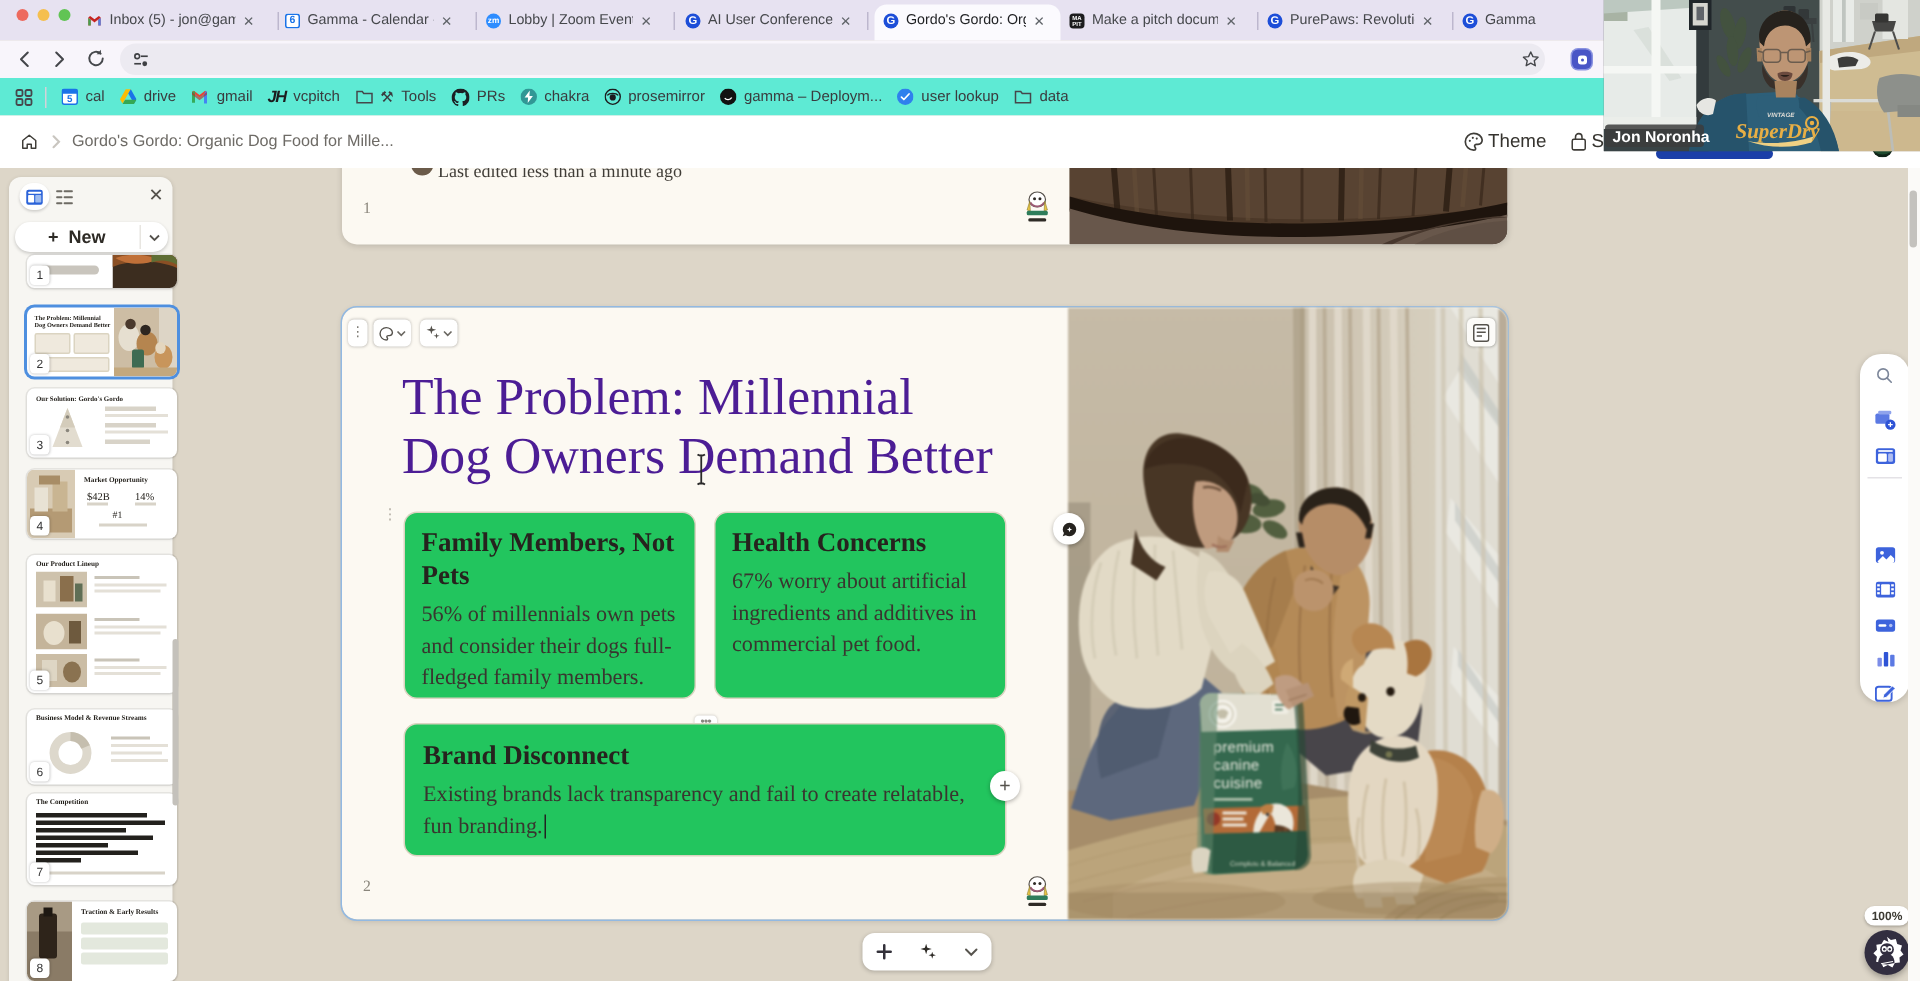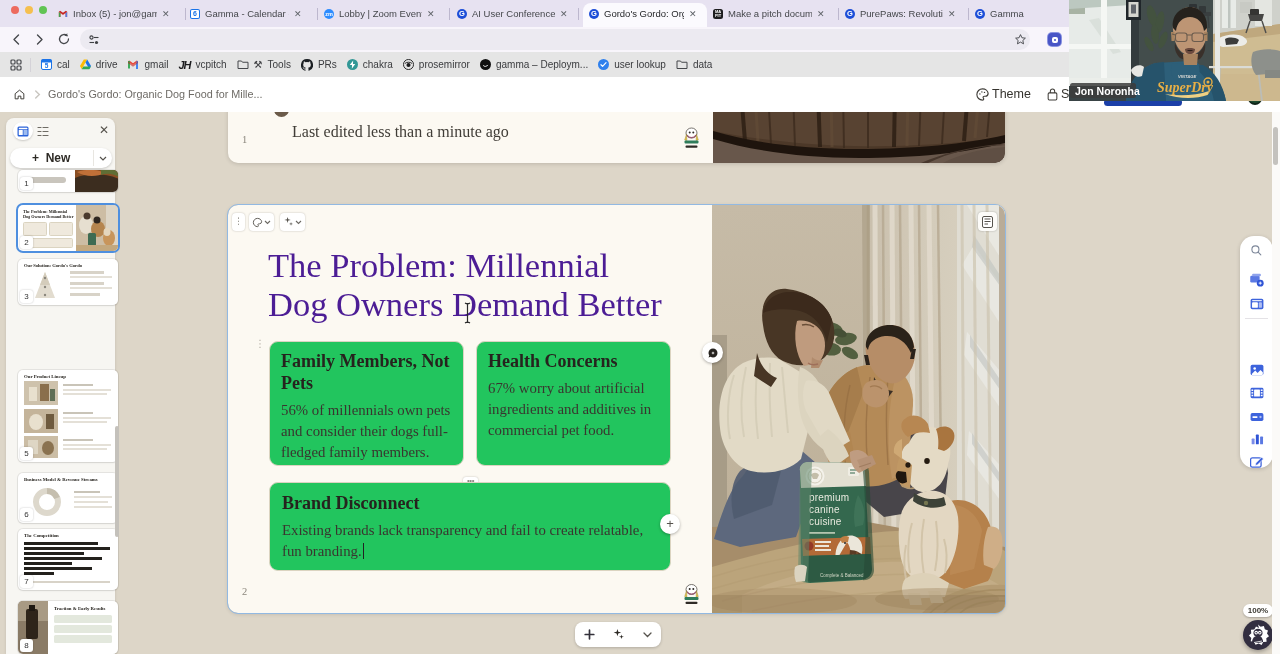--- a/index.html
+++ b/index.html
@@ -16,21 +16,21 @@
   .tabsep { top:8px; width:1px; height:12px; background:#BDB7CE; }
   .activetab { background:#FBFAFE; border-radius:8px 8px 0 0; }
   .fav { width:10px; height:10px; border-radius:50%; margin-right:5px; flex:0 0 auto; }
   .gfav { background:#1D4ED8; position:relative; }
   .gfav::after { content:"G"; position:absolute; left:0; top:0; width:10px; height:10px; color:#fff;
                  font-size:7.5px; font-weight:bold; text-align:center; line-height:10.5px; }
 
   #toolbar { left:0; top:27px; width:1280px; height:25px; background:#F8F5FB; }
   #omnibox { left:80px; top:29px; width:950px; height:21px; background:#ECEAF1; border-radius:11px;
              display:flex; align-items:center; font-size:11.5px; color:#28292c; }
-  #bookmarks { left:0; top:52px; width:1280px; height:25px; background:#e5e5e5; display:flex; align-items:center; }
+  #bookmarks { left:0; top:52px; width:1280px; height:25px; background:#5eead4; display:flex; align-items:center; }
   .bm { display:flex; align-items:center; font-size:10px; color:#3A3B3E; margin-right:10px; white-space:nowrap; }
   .bm .bi { margin-right:5px; display:inline-flex; }
 
   #crumbrow { left:0; top:77px; width:1280px; height:35px; background:#FFFFFF; }
   #crumbtitle { left:48px; top:88px; font-size:10.8px; color:#6E6B66; }
 
   
   #content { left:0; top:112px; width:1280px; height:542px; background:#DDD6C8; overflow:hidden; }
 
   
@@ -326,20 +326,37 @@
           <circle cx="21" cy="25" r="1.2" fill="#8A867C"></circle>
         </svg>
       <div class="abs" style="left:52px; top:12px; width:34px; height:2.5px; background:#D8D3C8;"></div>
       <div class="abs" style="left:52px; top:17px; width:42px; height:1.8px; background:#E4E0D7;"></div>
       <div class="abs" style="left:52px; top:23px; width:34px; height:2.5px; background:#D8D3C8;"></div>
       <div class="abs" style="left:52px; top:28px; width:42px; height:1.8px; background:#E4E0D7;"></div>
       <div class="abs" style="left:52px; top:34px; width:30px; height:2.5px; background:#D8D3C8;"></div>
       <span class="tnum">3</span>
     </div>
 
+    <div class="abs thumb" style="top:195px; height:46px;">
+      <svg class="abs" style="left:0; top:0;" width="32" height="46" viewBox="0 0 32 46">
+          <rect width="32" height="46" fill="#D8CBB4"></rect>
+          <rect x="2" y="26" width="28" height="16" fill="#B49A74"></rect>
+          <rect x="5" y="12" width="9" height="16" fill="#E8E2D4"></rect>
+          <rect x="17" y="8" width="10" height="20" fill="#C9B592"></rect>
+          <rect x="8" y="4" width="14" height="6" fill="#A88D66"></rect>
+        </svg>
+      <div class="abs serif" style="left:38px; top:5px; font-size:4.8px; color:#26231E; font-weight:bold;">Market Opportunity</div>
+      <div class="abs serif" style="left:40px; top:14px; font-size:7px; color:#26231E;">$42B</div>
+      <div class="abs serif" style="left:72px; top:14px; font-size:7px; color:#26231E;">14%</div>
+      <div class="abs" style="left:40px; top:22px; width:14px; height:1.5px; background:#D8D3C8;"></div>
+      <div class="abs" style="left:72px; top:22px; width:14px; height:1.5px; background:#D8D3C8;"></div>
+      <div class="abs serif" style="left:57px; top:27px; font-size:6.5px; color:#26231E;">#1</div>
+      <div class="abs" style="left:48px; top:36px; width:32px; height:1.5px; background:#D8D3C8;"></div>
+      <span class="tnum">4</span>
+    </div>
 
     <div class="abs thumb" style="top:252px; height:92px;">
       <div class="abs serif" style="left:6px; top:4px; font-size:4.8px; color:#26231E; font-weight:bold;">Our Product Lineup</div>
       <svg class="abs" style="left:6px; top:11px;" width="34" height="24" viewBox="0 0 34 24">
           <rect width="34" height="24" fill="#CEC2AC"></rect>
           <rect x="5" y="6" width="8" height="14" fill="#E8E0CE"></rect>
           <rect x="16" y="3" width="9" height="17" fill="#8A6F4C"></rect>
           <rect x="26" y="8" width="5" height="12" fill="#5F6E55"></rect>
         </svg>
       <div class="abs" style="left:45px; top:14px; width:30px; height:2.2px; background:#C9C4B8;"></div>
@@ -401,21 +418,21 @@
       <div class="abs" style="left:36px; top:14px; width:58px; height:8px; background:#E3E8DD; border-radius:1.5px;"></div>
       <div class="abs" style="left:36px; top:24px; width:58px; height:8px; background:#E3E8DD; border-radius:1.5px;"></div>
       <div class="abs" style="left:36px; top:34px; width:58px; height:8px; background:#E3E8DD; border-radius:1.5px;"></div>
       <span class="tnum">8</span>
     </div>
     <div class="abs" style="left:109px; top:308px; width:4px; height:111px; background:#C4C1BB; border-radius:2px;"></div>
   </div>
 
   <div class="abs slidecard" id="card1" style="top:-60px; height:111px; overflow:hidden;">
     <div class="abs" style="left:46px; top:50px; width:15px; height:15px; border-radius:50%; background:#6B5B4A;"></div>
-    <div class="abs serif" style="left:64px; top:71px; font-size:16px; color:#403D37;">Last edited less than a minute ago</div>
+    <div class="abs serif" style="left:64px; top:55px; font-size:12px; color:#403D37;">Last edited less than a minute ago</div>
     <div class="abs pgnum" style="left:14px; top:82px;">1</div>
     <svg class="abs" style="left:455px; top:74px;" width="17" height="28" viewBox="0 0 17 28">
       <ellipse cx="8.5" cy="7" rx="5.5" ry="5" fill="#fff" stroke="#55504A" stroke-width="0.8"></ellipse>
       <circle cx="6.7" cy="6.5" r="1" fill="#2E2B26"></circle>
         <circle cx="10.3" cy="6.5" r="1" fill="#2E2B26"></circle>
       <path d="M4 9c1 2 3 2.6 4.5 2.6S12 11 13 9" fill="none" stroke="#9C5A74" stroke-width="1.2"></path>
       <path d="M3.5 8l-1.8 6 2.2.6zM13.5 8l1.8 6-2.2.6z" fill="#E8C544" stroke="#8A7B30" stroke-width="0.4"></path>
       <rect x="1.5" y="14.5" width="14" height="3" rx="1" fill="#2E7D5B"></rect>
       <rect x="2.5" y="19.5" width="12" height="2.2" rx="1" fill="#2E2B26"></rect>
     </svg>

